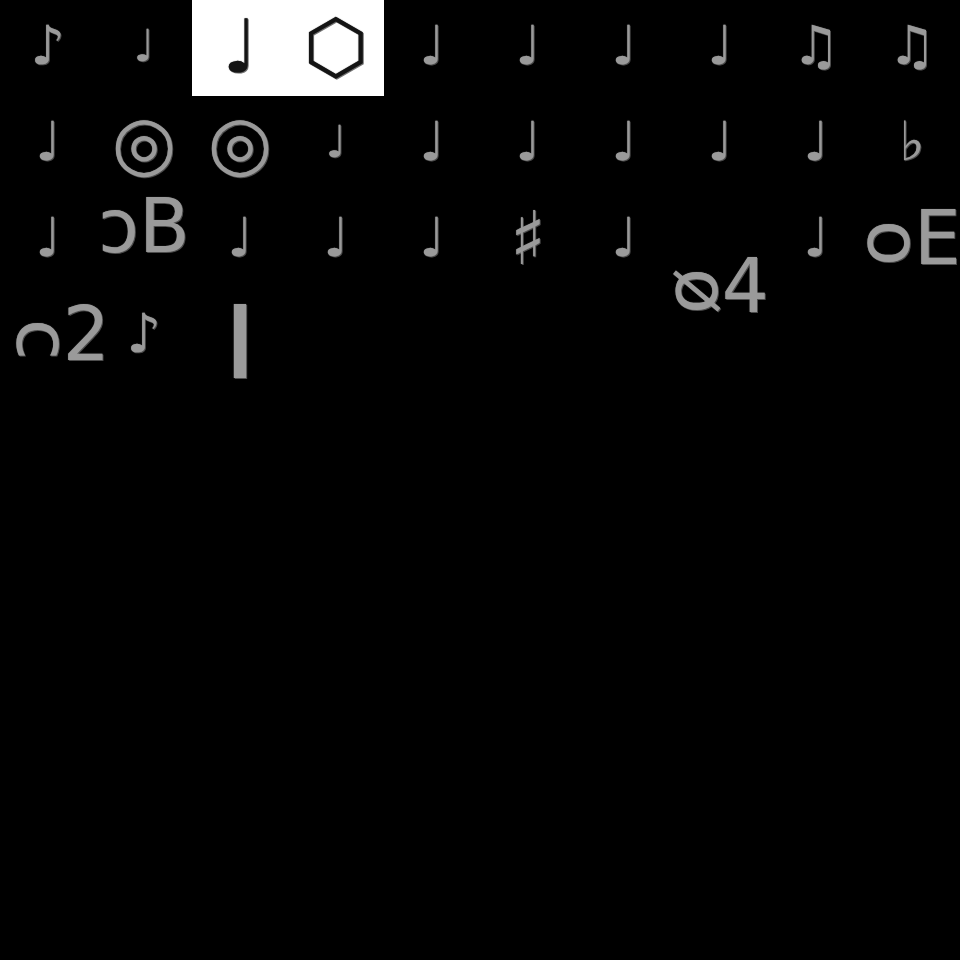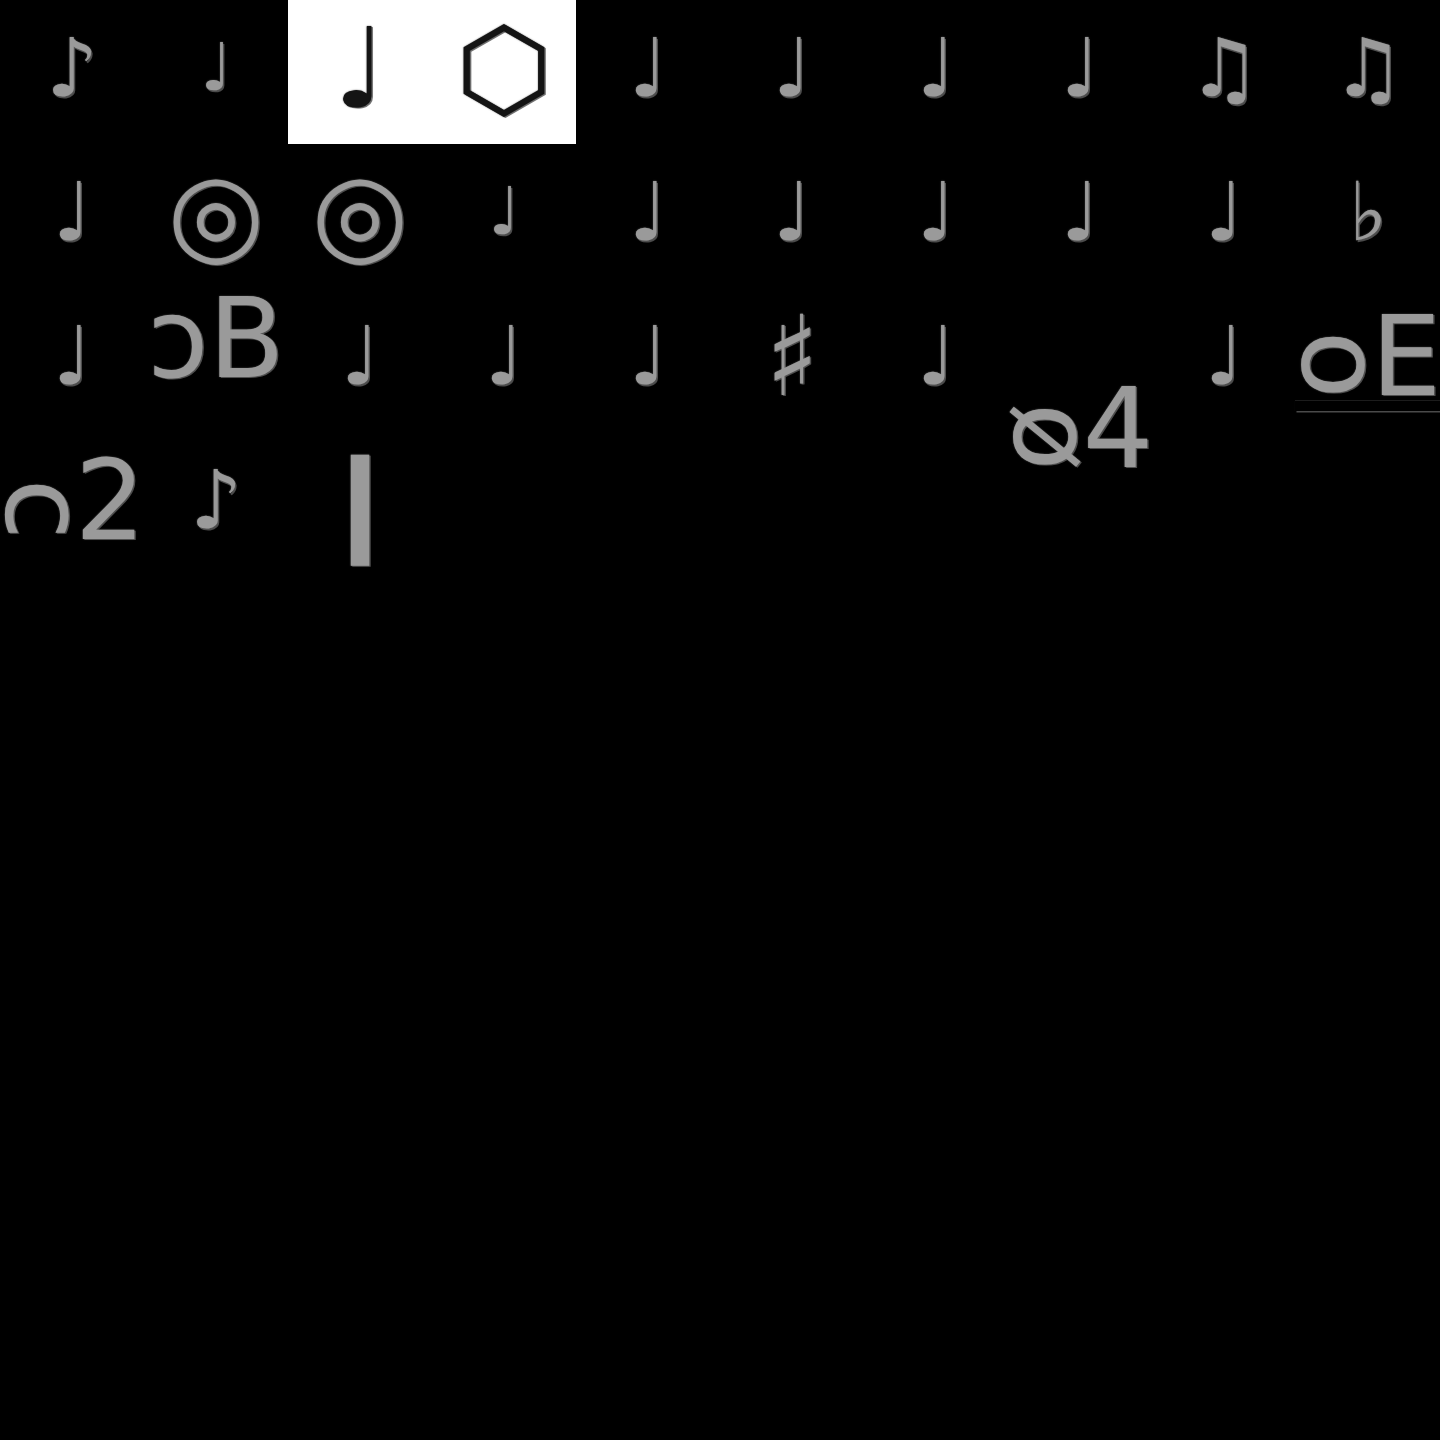--- a/index.html
+++ b/index.html
@@ -140,24 +140,24 @@
     </div>
     <div class="glyph-cell" style="left: 576px; top: 192px;">
       <span class="glyph">♩</span>
     </div>
     <div class="glyph-cell big" style="left: 672px; top: 192px; margin-top: 48px;">
       <span class="glyph">ᴓ4</span>
     </div>
     <div class="glyph-cell" style="left: 768px; top: 192px;">
       <span class="glyph">♩</span>
     </div>
-    <div class="glyph-cell big" style="left: 864px; top: 192px; text-decoration: underline;">
+    <div class="glyph-cell big" style="left: 864px; top: 192px;">
       <span class="glyph">ᴑE</span>
     </div>
-    <div class="glyph-cell big" style="left: 0px; top: 288px; text-align: right;">
+    <div class="glyph-cell big" style="left: 13px; top: 288px; text-align: right;">
       <span class="glyph">ᴒ2</span>
     </div>
     <div class="glyph-cell" style="left: 96px; top: 288px;">
       <span class="glyph">♪</span>
     </div>
     <div class="glyph-cell big" style="left: 192px; top: 288px;">
       <span class="glyph">❙</span>
     </div>
   </div>
 

